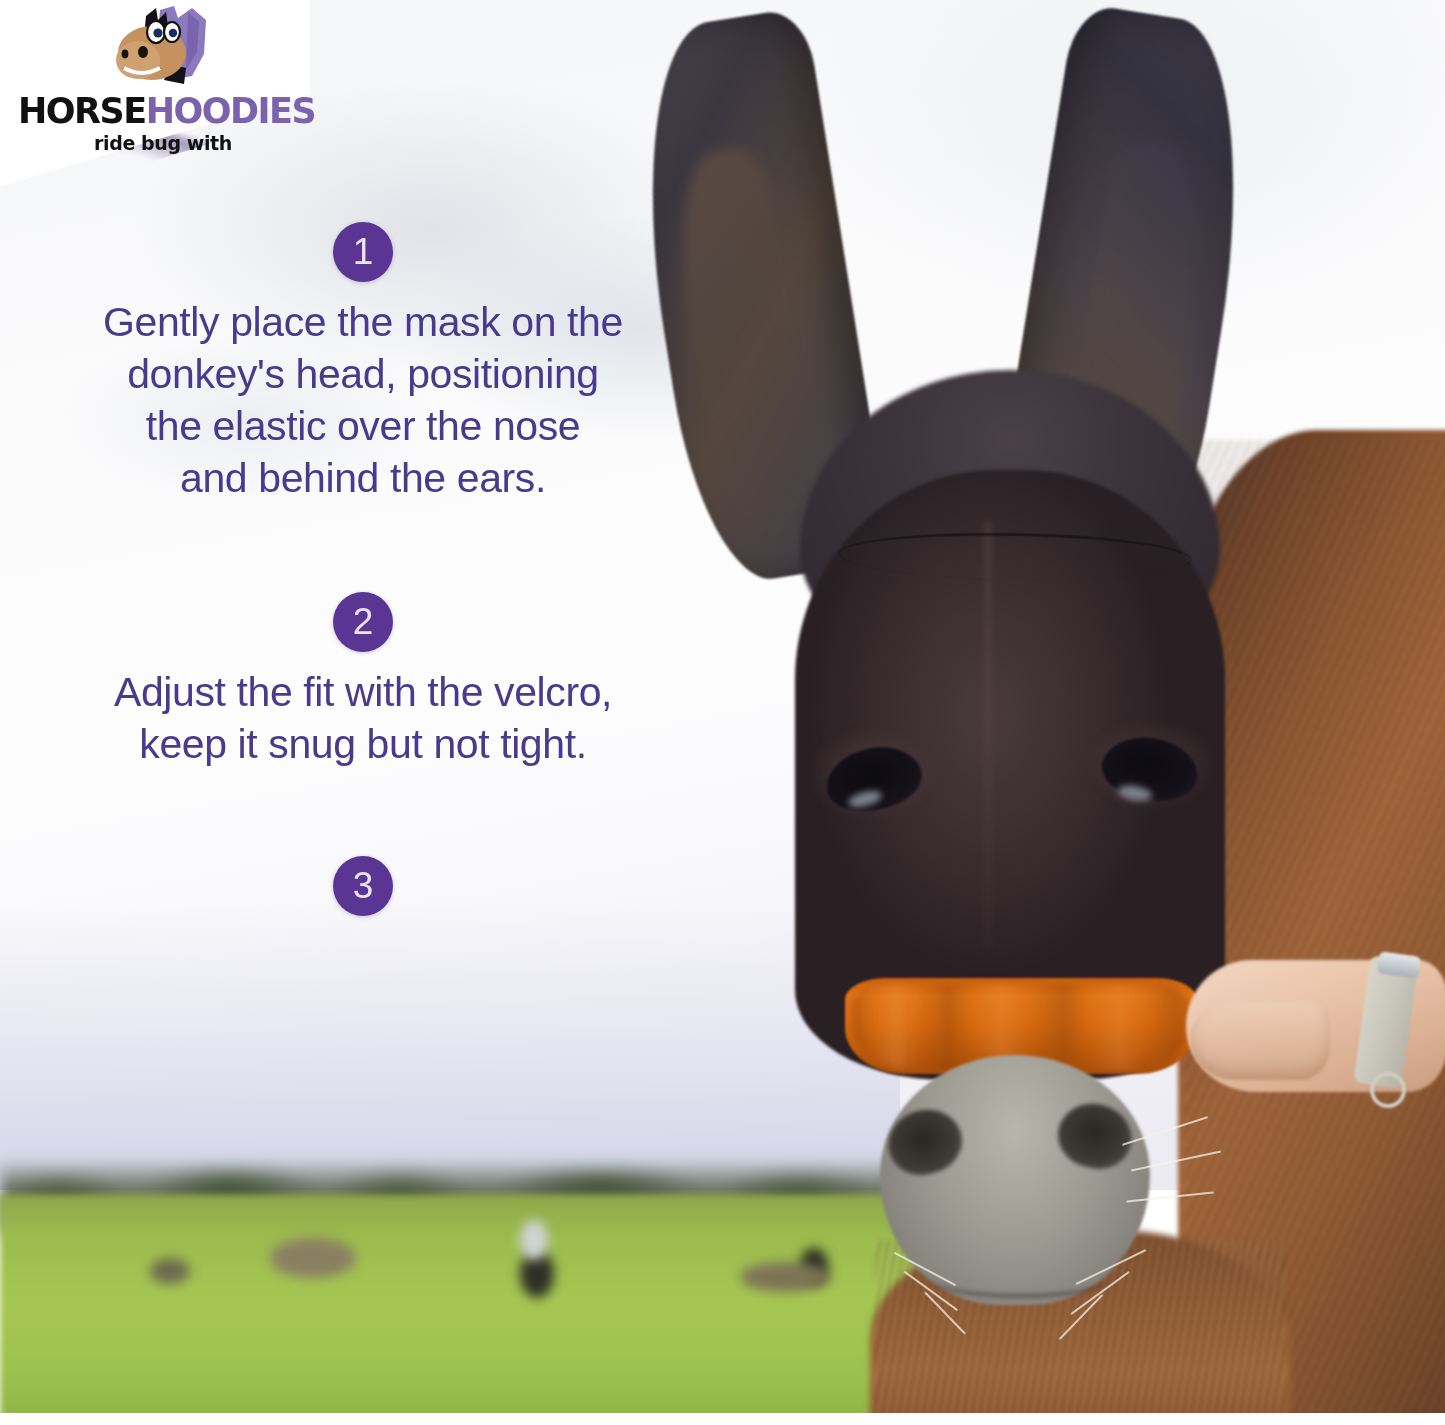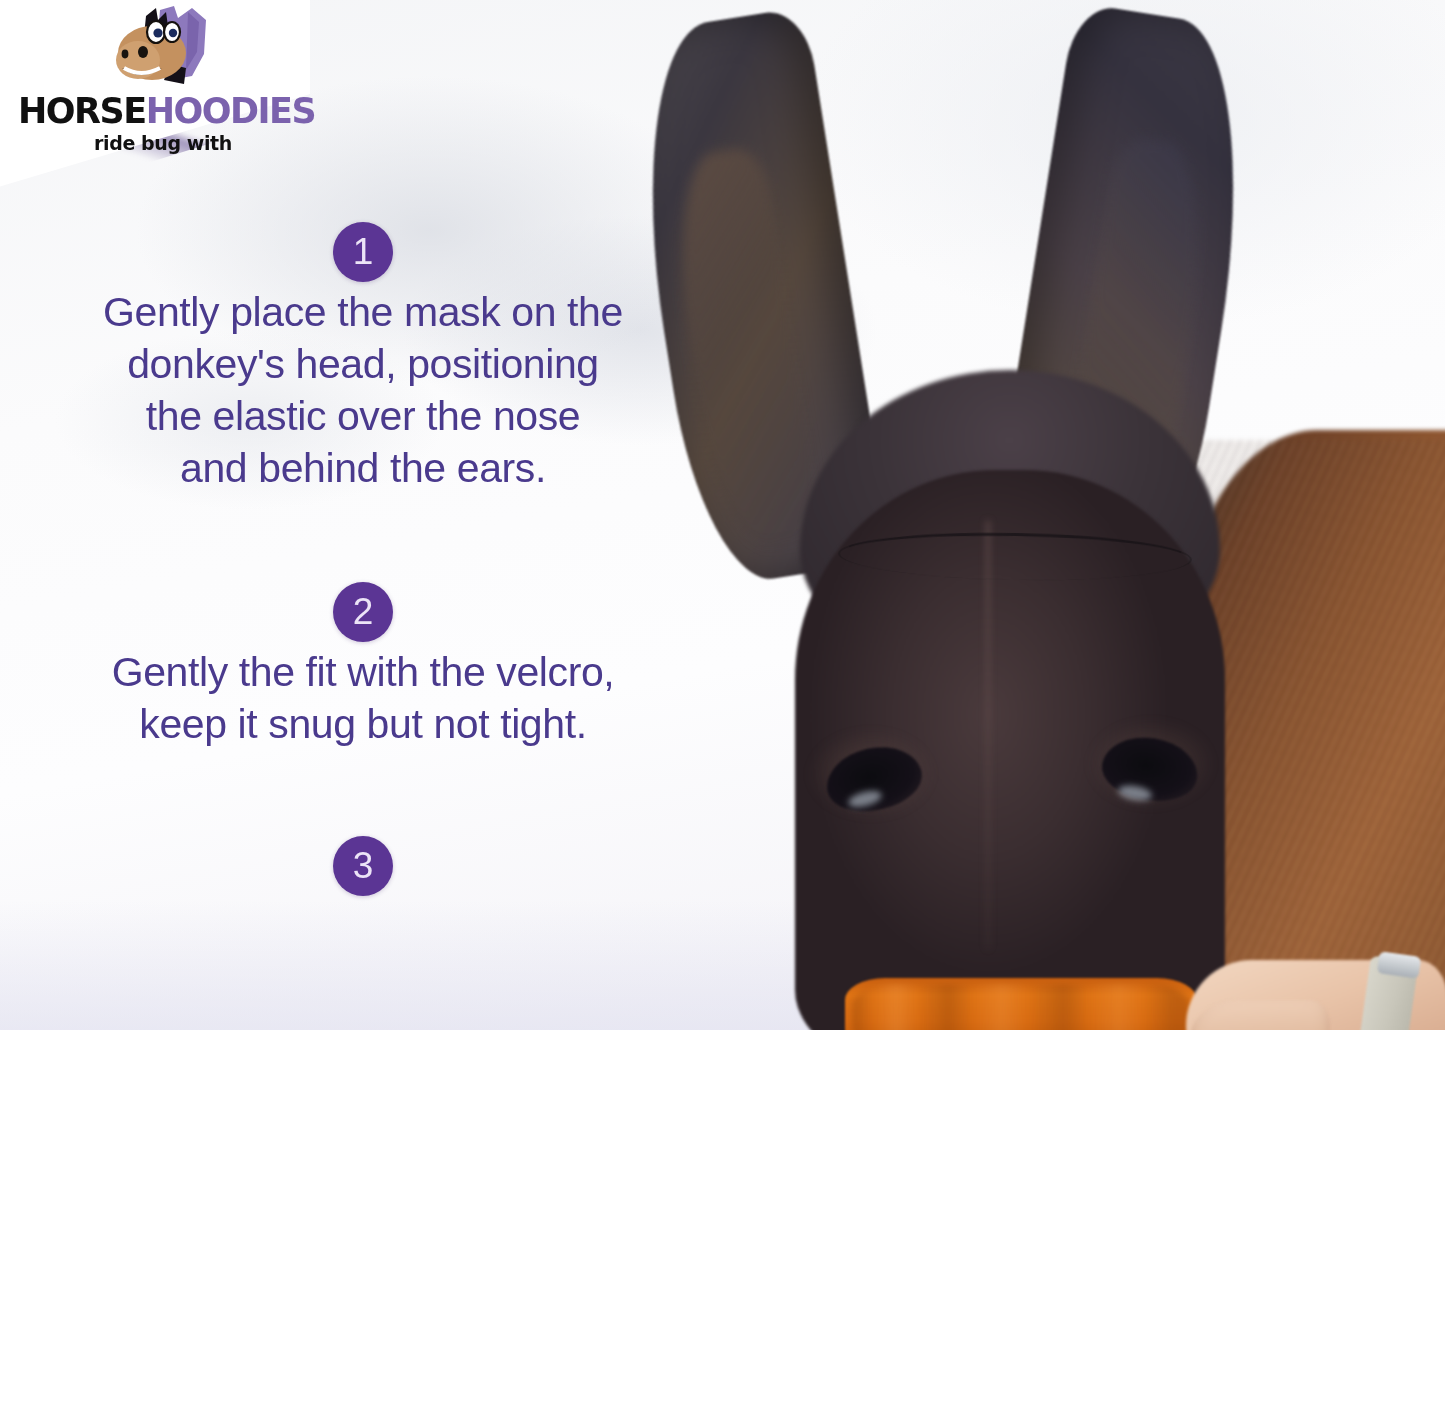--- a/index.html
+++ b/index.html
@@ -3,21 +3,21 @@
 <meta charset="utf-8">
 <style>
   html, body {
     margin: 0;
     padding: 0;
     background: #ffffff;
   }
   #page {
     position: relative;
     width: 1445px;
-    height: 1030px;
+    height: 1413px;
     overflow: hidden;
     font-family: "Liberation Sans", sans-serif;
     background: #ffffff;
   }
 
   
   .photo {
     position: absolute;
     inset: 0;
     overflow: hidden;
@@ -394,21 +394,21 @@
     color: #ece4f7;
     font-family: "Liberation Sans", sans-serif;
     font-size: 37px;
     font-weight: 400;
     line-height: 60px;
     text-align: center;
     margin: 0 auto;
     box-shadow: 0 1px 4px rgba(70,45,110,0.25);
   }
   .step-text {
-    margin: 4px auto 0;
+    margin: 14px auto 0;
     color: #4a3a8d;
     font-family: "Liberation Sans", sans-serif;
     font-size: 41px;
     line-height: 1.27;
     letter-spacing: -0.4px;
     font-weight: 400;
     max-width: 620px;
     white-space: pre-line;
   }
   .step-1 { margin-top: 0; }
@@ -519,21 +519,21 @@
     <div class="step step-1">
       <div class="badge">1</div>
       <div class="step-text">Gently place the mask on the
 donkey's head, positioning
 the elastic over the nose
 and behind the ears.</div>
     </div>
 
     <div class="step step-2">
       <div class="badge">2</div>
-      <div class="step-text">Gently the fit with the velcro,
+      <div class="step-text">Adjust the fit with the velcro,
 keep it snug but not tight.</div>
     </div>
 
     <div class="step step-3">
       <div class="badge">3</div>
     </div>
 
   </div>
 </div>
 

